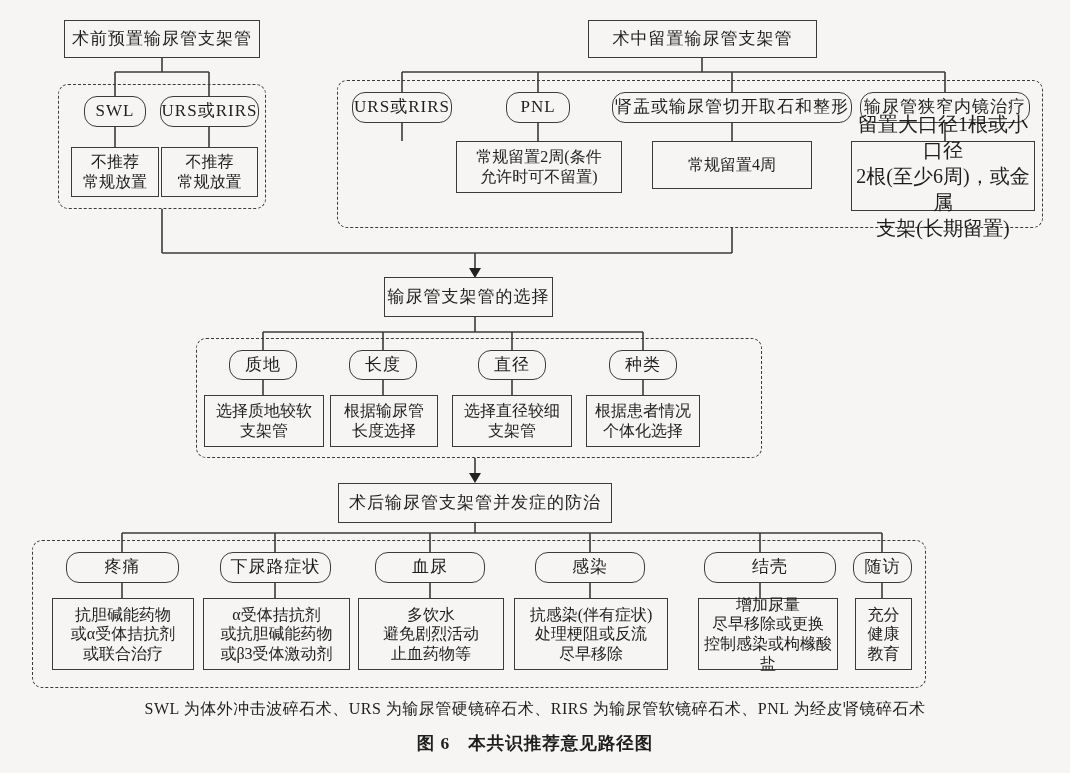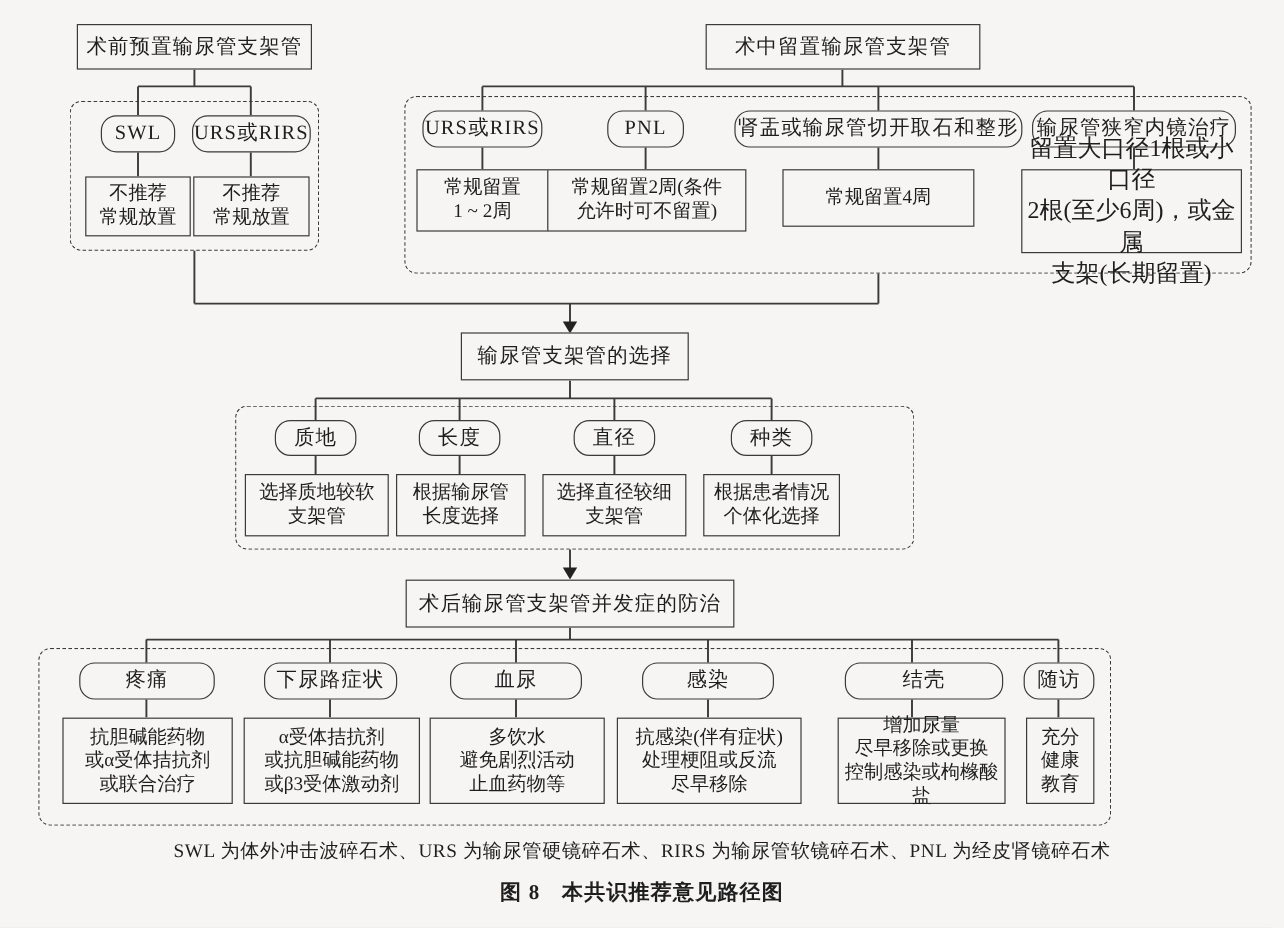--- a/index.html
+++ b/index.html
@@ -84,30 +84,28 @@
 常规放置</div>
   <div class="box" style="left:161px;top:147px;width:97px;height:50px">不推荐
 常规放置</div>
 
   <div class="box title" style="left:588px;top:20px;width:229px;height:38px">术中留置输尿管支架管</div>
   <div class="dashed" style="left:337px;top:80px;width:706px;height:148px"></div>
   <div class="box label" style="left:352px;top:92px;width:100px;height:31px">URS或RIRS</div>
   <div class="box label" style="left:506px;top:92px;width:64px;height:31px">PNL</div>
   <div class="box label" style="left:612px;top:92px;width:240px;height:31px">肾盂或输尿管切开取石和整形</div>
   <div class="box label" style="left:860px;top:92px;width:170px;height:31px">输尿管狭窄内镜治疗</div>
-  <div class="box" style="left:347px;top:141px;width:110px;height:52px">常规留置
-1 ~ 2周</div>
   <div class="box" style="left:456px;top:141px;width:166px;height:52px">常规留置2周(条件
 允许时可不留置)</div>
   <div class="box" style="left:652px;top:141px;width:160px;height:48px">常规留置4周</div>
   <div class="box small" style="left:851px;top:141px;width:184px;height:70px">留置大口径1根或小口径
 2根(至少6周)，或金属
 支架(长期留置)</div>
 
-  <div class="box title" style="left:384px;top:277px;width:190px;height:40px">输尿管支架管的选择</div>
+  <div class="box title" style="left:384px;top:277px;width:169px;height:40px">输尿管支架管的选择</div>
   <div class="dashed" style="left:196px;top:338px;width:566px;height:120px"></div>
   <div class="box label" style="left:229px;top:350px;width:68px;height:30px">质地</div>
   <div class="box label" style="left:349px;top:350px;width:68px;height:30px">长度</div>
   <div class="box label" style="left:478px;top:350px;width:68px;height:30px">直径</div>
   <div class="box label" style="left:609px;top:350px;width:68px;height:30px">种类</div>
   <div class="box" style="left:204px;top:395px;width:120px;height:52px">选择质地较软
 支架管</div>
   <div class="box" style="left:330px;top:395px;width:108px;height:52px">根据输尿管
 长度选择</div>
   <div class="box" style="left:452px;top:395px;width:120px;height:52px">选择直径较细
@@ -137,16 +135,16 @@
 尽早移除</div>
   <div class="box" style="left:698px;top:598px;width:140px;height:72px">增加尿量
 尽早移除或更换
 控制感染或枸橼酸盐</div>
   <div class="box" style="left:855px;top:598px;width:57px;height:72px">充分
 健康
 教育</div>
 
   <div class="footnote">SWL 为体外冲击波碎石术、URS 为输尿管硬镜碎石术、RIRS 为输尿管软镜碎石术、PNL 为经皮肾镜碎石术</div>
   <div class="caption">
-    <span class="cap-label">图 8</span><span>本共识推荐意见路径图</span>
+    <span class="cap-label">图 6</span><span>本共识推荐意见路径图</span>
   </div>
 
 </div>
 
 </body></html>

